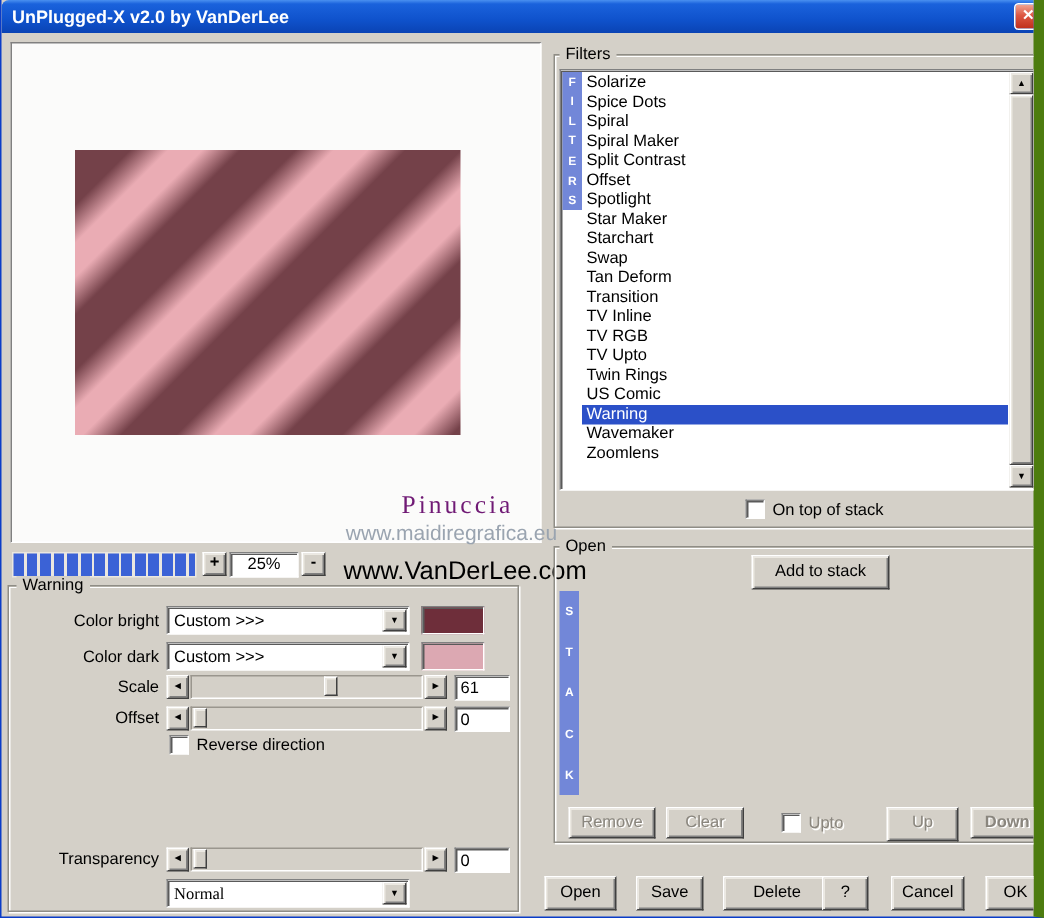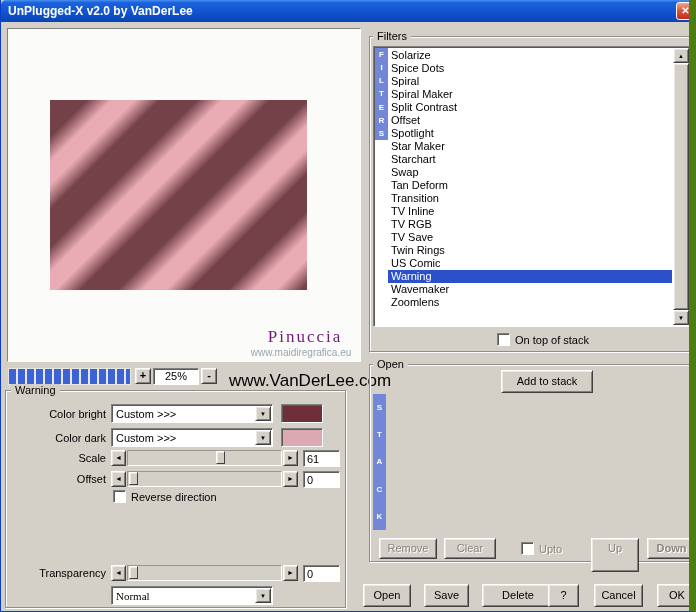--- a/index.html
+++ b/index.html
@@ -43,21 +43,21 @@
     background: #fbfbfa;
     border: 1px solid; border-color: #808080 #fff #fff #808080;
   }
   .preview-image { position: absolute; left: 42px; top: 71px; width: 257px; height: 190px; }
   .watermark-name {
     position: absolute; left: 224px; top: 327px; width: 160px; text-align: center;
     font-family: "Liberation Serif", serif; font-size: 17px; color: #701a75; letter-spacing: 2px; z-index: 5;
   }
   .watermark-url {
     position: absolute; left: 215px; top: 347px; width: 170px; text-align: center;
-    font-size: 10px; color: #9aa4b0; z-index: 5;
+    font-size: 14px; color: #9aa4b0; z-index: 5;
   }
   .progress { position: absolute; left: 7px; top: 368px; width: 123px; height: 17px; background: #eae7e0; }
   .progress-fill { position: absolute; left: 1px; top: 1px; right: 1px; bottom: 1px; }
   .zoom-box { left: 152px; top: 368px; width: 46px; text-align: center; line-height: 15px; }
   .website { position: absolute; left: 228px; top: 371px; font-size: 17px; }
   .group { position: absolute; border: 1px solid #8f8d86; box-shadow: 1px 1px 0 #fff, inset 1px 1px 0 #fff; }
   .legend { position: absolute; background: #d4d0c8; padding: 0 4px; z-index: 2; }
   .rlabel { position: absolute; width: 97px; text-align: right; }
   .combo { position: absolute; height: 19px; background: #fff; border: 1px solid; border-color: #808080 #fff #fff #808080; box-shadow: inset 1px 1px 0 #5a5a5a; }
   .combo-text { position: absolute; left: 4px; top: 3px; }
@@ -177,21 +177,21 @@
         <div class="filter-item">Split Contrast</div>
         <div class="filter-item">Offset</div>
         <div class="filter-item">Spotlight</div>
         <div class="filter-item">Star Maker</div>
         <div class="filter-item">Starchart</div>
         <div class="filter-item">Swap</div>
         <div class="filter-item">Tan Deform</div>
         <div class="filter-item">Transition</div>
         <div class="filter-item">TV Inline</div>
         <div class="filter-item">TV RGB</div>
-        <div class="filter-item">TV Save</div>
+        <div class="filter-item">TV Upto</div>
         <div class="filter-item">Twin Rings</div>
         <div class="filter-item">US Comic</div>
         <div class="filter-item selected">Warning</div>
         <div class="filter-item">Wavemaker</div>
         <div class="filter-item">Zoomlens</div>
     </div>
     <div class="scrollbar">
       <div class="btn sb-btn sb-up"><span>▲</span></div>
       <div class="sb-thumb"></div>
       <div class="btn sb-btn sb-down"><span>▼</span></div>
@@ -210,21 +210,21 @@
       <span>T</span>
       <span>A</span>
       <span>C</span>
       <span>K</span>
     </div>
 
   <div class="btn cmd disabled" style="left:378px;top:538px;width:58px;height:21px;line-height:19px;">Remove</div>
   <div class="btn cmd disabled" style="left:443px;top:538px;width:52px;height:21px;line-height:19px;">Clear</div>
   <div class="checkbox" style="left:520px;top:542px;"></div>
   <span class="label disabled" style="left:538px;top:543px;">Upto</span>
-  <div class="btn cmd disabled" style="left:590px;top:538px;width:48px;height:34px;line-height:19px;">Up</div>
+  <div class="btn cmd disabled" style="left:590px;top:538px;width:48px;height:23px;line-height:19px;">Up</div>
   <div class="btn cmd disabled" style="left:646px;top:538px;width:49px;height:21px;line-height:19px;font-weight:bold;">Down</div>
 
   <div class="btn cmd" style="left:362px;top:584px;width:48px;">Open</div>
   <div class="btn cmd" style="left:423px;top:584px;width:45px;">Save</div>
   <div class="btn cmd" style="left:481px;top:584px;width:72px;">Delete</div>
   <div class="btn cmd" style="left:547px;top:584px;width:31px;">?</div>
   <div class="btn cmd" style="left:593px;top:584px;width:49px;">Cancel</div>
   <div class="btn cmd" style="left:656px;top:584px;width:40px;">OK</div>
 
 </div>

